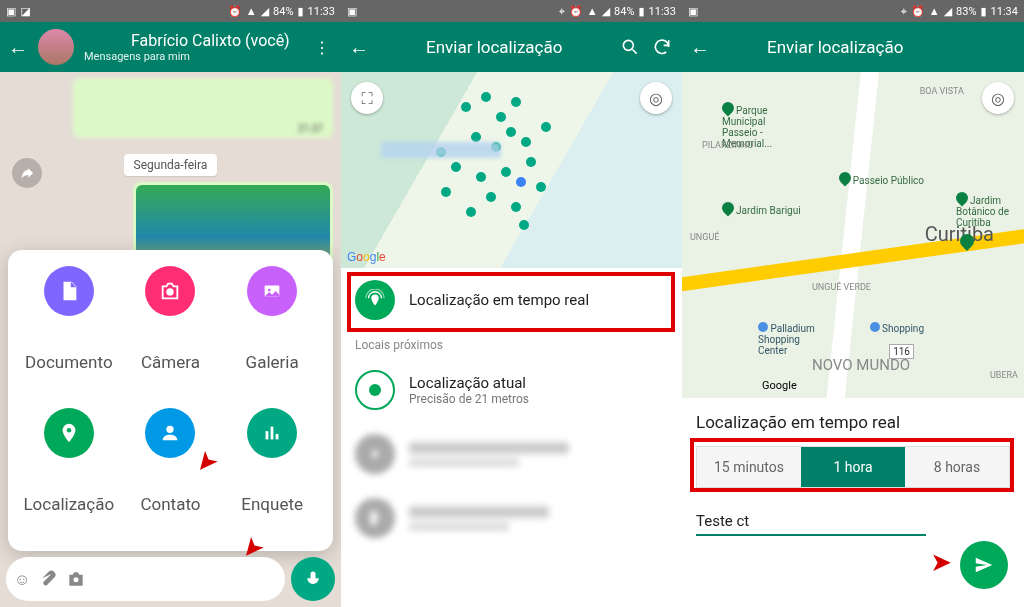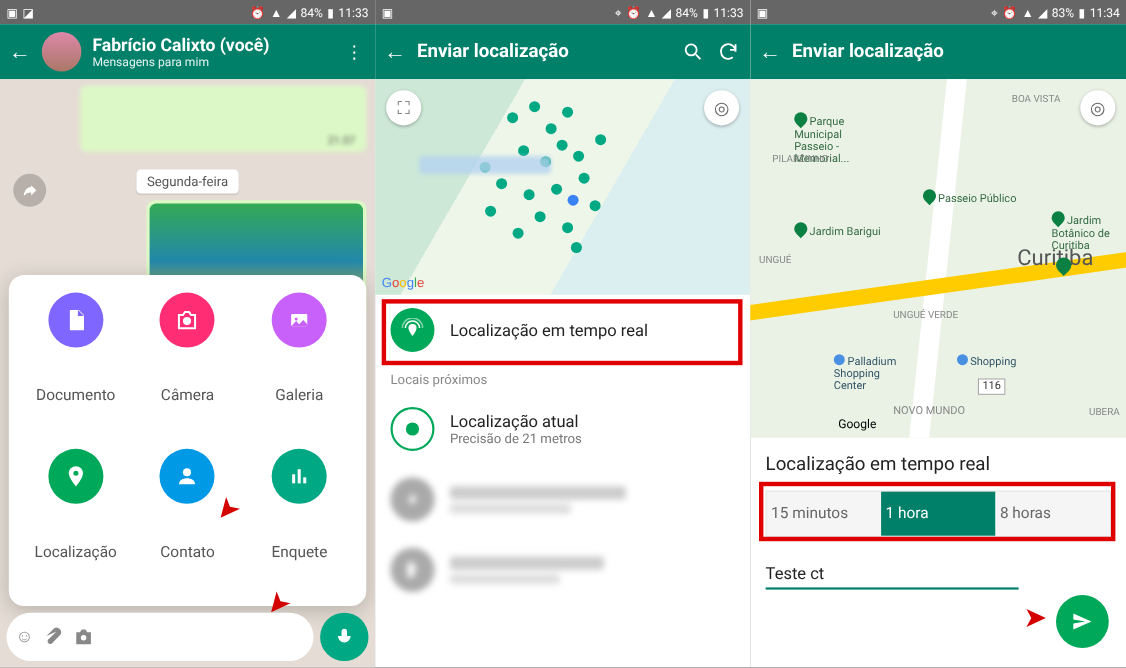--- a/index.html
+++ b/index.html
@@ -6,35 +6,35 @@
   body { font-family: -apple-system, Roboto, Arial, sans-serif; background: #555; width: 1024px; height: 607px; display: flex; }
   .panel { position: relative; height: 607px; background: #fff; overflow: hidden; }
   .p1 { width: 341px; }
   .p2 { width: 341px; }
   .p3 { width: 342px; }
   .statusbar { height: 22px; background: #666; color: #fff; font-size: 11px; display: flex; align-items: center; padding: 0 6px; justify-content: space-between; }
   .sb-left { display:flex; gap:4px; align-items:center;}
   .sb-right { display:flex; gap:4px; align-items:center;}
   .appbar { height: 50px; background: #008069; color: #fff; display: flex; align-items: center; padding: 0 8px; gap: 10px; }
   .appbar .back { font-size: 20px; }
-  .appbar .title { font-size: 17px; font-weight: 700; flex:1;}
+  .appbar .title { font-size: 17px; font-weight: 400; flex:1;margin-left:47px;}
   .appbar .sub { font-size: 11px; opacity:.9;}
   .appbar .icon { width:22px; text-align:center;}
   .avatar { width:36px; height:36px; border-radius:50%; background: linear-gradient(#d8a,#a76); }
   
   .chat-bg { position:absolute; top:72px; left:0; right:0; bottom:0; background:#e5ddd5; }
   .bubble { background:#dcf8c6; border-radius:6px; margin:6px 8px 0 auto; width:260px; height:60px; position:relative; filter:blur(2px);}
   .timestamp { position:absolute; bottom:4px; right:10px; font-size:10px; color:#555;}
   .date-chip { background:#fff; border-radius:4px; padding:4px 10px; font-size:12px; color:#555; margin:16px auto 6px; width:max-content; box-shadow:0 1px 1px rgba(0,0,0,.1);}
   .forward-btn { position:absolute; left:12px; top:86px; width:30px; height:30px; border-radius:50%; background:rgba(0,0,0,.2); display:flex; align-items:center; justify-content:center; color:#fff;}
   .media-bubble { background:#dcf8c6; border-radius:8px; margin:6px 8px 0 auto; width:200px; height:110px; padding:3px;}
   .media-inner { width:100%; height:100%; border-radius:6px; background:linear-gradient(#3a5,#28a,#ec3);}
   .attach-sheet { position:absolute; left:8px; right:8px; bottom:56px; top:250px; background:#fff; border-radius:14px; box-shadow:0 4px 20px rgba(0,0,0,.2); padding:16px 10px; display:grid; grid-template-columns:repeat(3,1fr); row-gap:14px; text-align:center;}
   .attach-item .circ { width:50px; height:50px; border-radius:50%; margin:0 auto 4px; display:flex; align-items:center; justify-content:center; color:#fff;}
-  .attach-item .lbl { font-size:14px; color:#555;margin-top:36px;}
+  .attach-item .lbl { font-size:17px; color:#555;margin-top:36px;}
   .c-doc{background:#7f66ff;} .c-cam{background:#ff2e74;} .c-gal{background:#c861fa;}
   .c-aud{background:#ff6b35;} .c-loc{background:#00a859;} .c-con{background:#0099e6;}
   .c-poll{background:#00a884;}
   .inputbar { position:absolute; left:6px; right:6px; bottom:6px; height:44px; display:flex; gap:6px; align-items:center;}
   .textbox { flex:1; background:#fff; border-radius:22px; height:44px; display:flex; align-items:center; padding:0 8px; gap:8px; color:#888;}
   .textbox .ph { flex:1; font-size:15px;}
   .micfab { width:44px; height:44px; border-radius:50%; background:#00a884; color:#fff; display:flex; align-items:center; justify-content:center;}
   .arrow { position:absolute; color:#d40000; font-size:26px; transform-origin:center;}
   
   .map { height:196px; background:linear-gradient(120deg,#cde8d7 30%,#eef6e9 30% 60%,#dbeef0 60%); position:relative;}
@@ -55,21 +55,21 @@
   
   .map3 { height:326px; background:#eaf2e6; position:relative; overflow:hidden;}
   .map3 .road1 { position:absolute; width:400px; height:14px; background:#fc0; top:180px; left:-20px; transform:rotate(-8deg);}
   .map3 .road2 { position:absolute; width:18px; height:400px; background:#fff; left:160px; top:-20px; transform:rotate(6deg);}
   .poi { position:absolute; font-size:10px; color:#356b42;}
   .pin { width:12px; height:12px; background:#0b8043; border-radius:50% 50% 50% 0; transform:rotate(-45deg); display:inline-block; margin-right:2px;}
   .cityname { position:absolute; font-size:20px; color:#555; top:150px; right:30px;}
   .bottom3 { padding:14px;}
   .bottom3 h2 { font-size:17px; font-weight:400; color:#222; margin-bottom:14px;}
   .seg { display:flex; border:1px solid #ddd;}
-  .seg div { flex:1; padding:12px 4px; font-size:14px; color:#666; background:#f5f5f5;}
+  .seg div { flex:1; text-align:center; padding:12px 4px; font-size:14px; color:#666; background:#f5f5f5;}
   .seg div.active { background:#008069; color:#fff;}
   .caption { margin-top:24px; border-bottom:2px solid #008069; padding:0 0 4px; font-size:15px; color:#222; width:230px;}
   .sendfab { position:absolute; right:16px; bottom:18px; width:48px; height:48px; border-radius:50%; background:#00a859; color:#fff; display:flex; align-items:center; justify-content:center;}
   svg { display:block;}
 </style>
 </head>
 <body>
 
 <div class="panel p1">
   <div class="statusbar">
@@ -334,21 +334,21 @@
     <div class="poi" style="top:100px; right:100px"><span class="pin"></span><span>Passeio Público</span></div>
     <div class="poi" style="top:120px; right:8px; width:60px"><span class="pin"></span><span>Jardim Botânico de Curitiba</span></div>
     <div class="poi" style="top:130px; left:40px"><span class="pin"></span><span>Jardim Barigui</span></div>
     <div class="poi" style="top:160px; left:8px; color:#888; font-size:9px">UNGUÉ</div>
     <div class="cityname">Curitiba</div>
     <div class="poi" style="top:162px; right:50px; width:14px; height:14px; background:#0b8043; border-radius:50% 50% 50% 0; transform:rotate(-45deg)"></div>
     <div class="poi" style="top:210px; left:130px; color:#888; font-size:9px">UNGUÉ VERDE</div>
     <div class="poi" style="top:250px; left:76px; width:70px; color:#356"><span style="display:inline-block;width:10px;height:10px;background:#4a90e2;border-radius:50%"></span> <span>Palladium Shopping Center</span></div>
     <div class="poi" style="top:250px; right:100px; color:#356"><span style="display:inline-block;width:10px;height:10px;background:#4a90e2;border-radius:50%"></span> <span>Shopping</span></div>
     <div class="poi" style="top:272px; right:110px; background:#fff; border:1px solid #aaa; padding:1px 3px; color:#333">116</div>
-    <div class="poi" style="top:296px; left:130px; color:#888; font-size:10px">NOVO MUNDO</div>
+    <div class="poi" style="top:284px; left:130px; color:#888; font-size:15px">NOVO MUNDO</div>
     <div class="poi" style="top:298px; right:6px; color:#888; font-size:9px">UBERA</div>
     <div class="google" style="position:absolute;left:80px;bottom:6px;font-size:11px"><span>G</span><span>o</span><span>o</span><span>g</span><span>l</span><span>e</span></div>
   </div>
 
   <div class="bottom3">
     <h2>Localização em tempo real</h2>
     <div class="seg">
       <div>15 minutos</div>
       <div class="active">1 hora</div>
       <div>8 horas</div>

